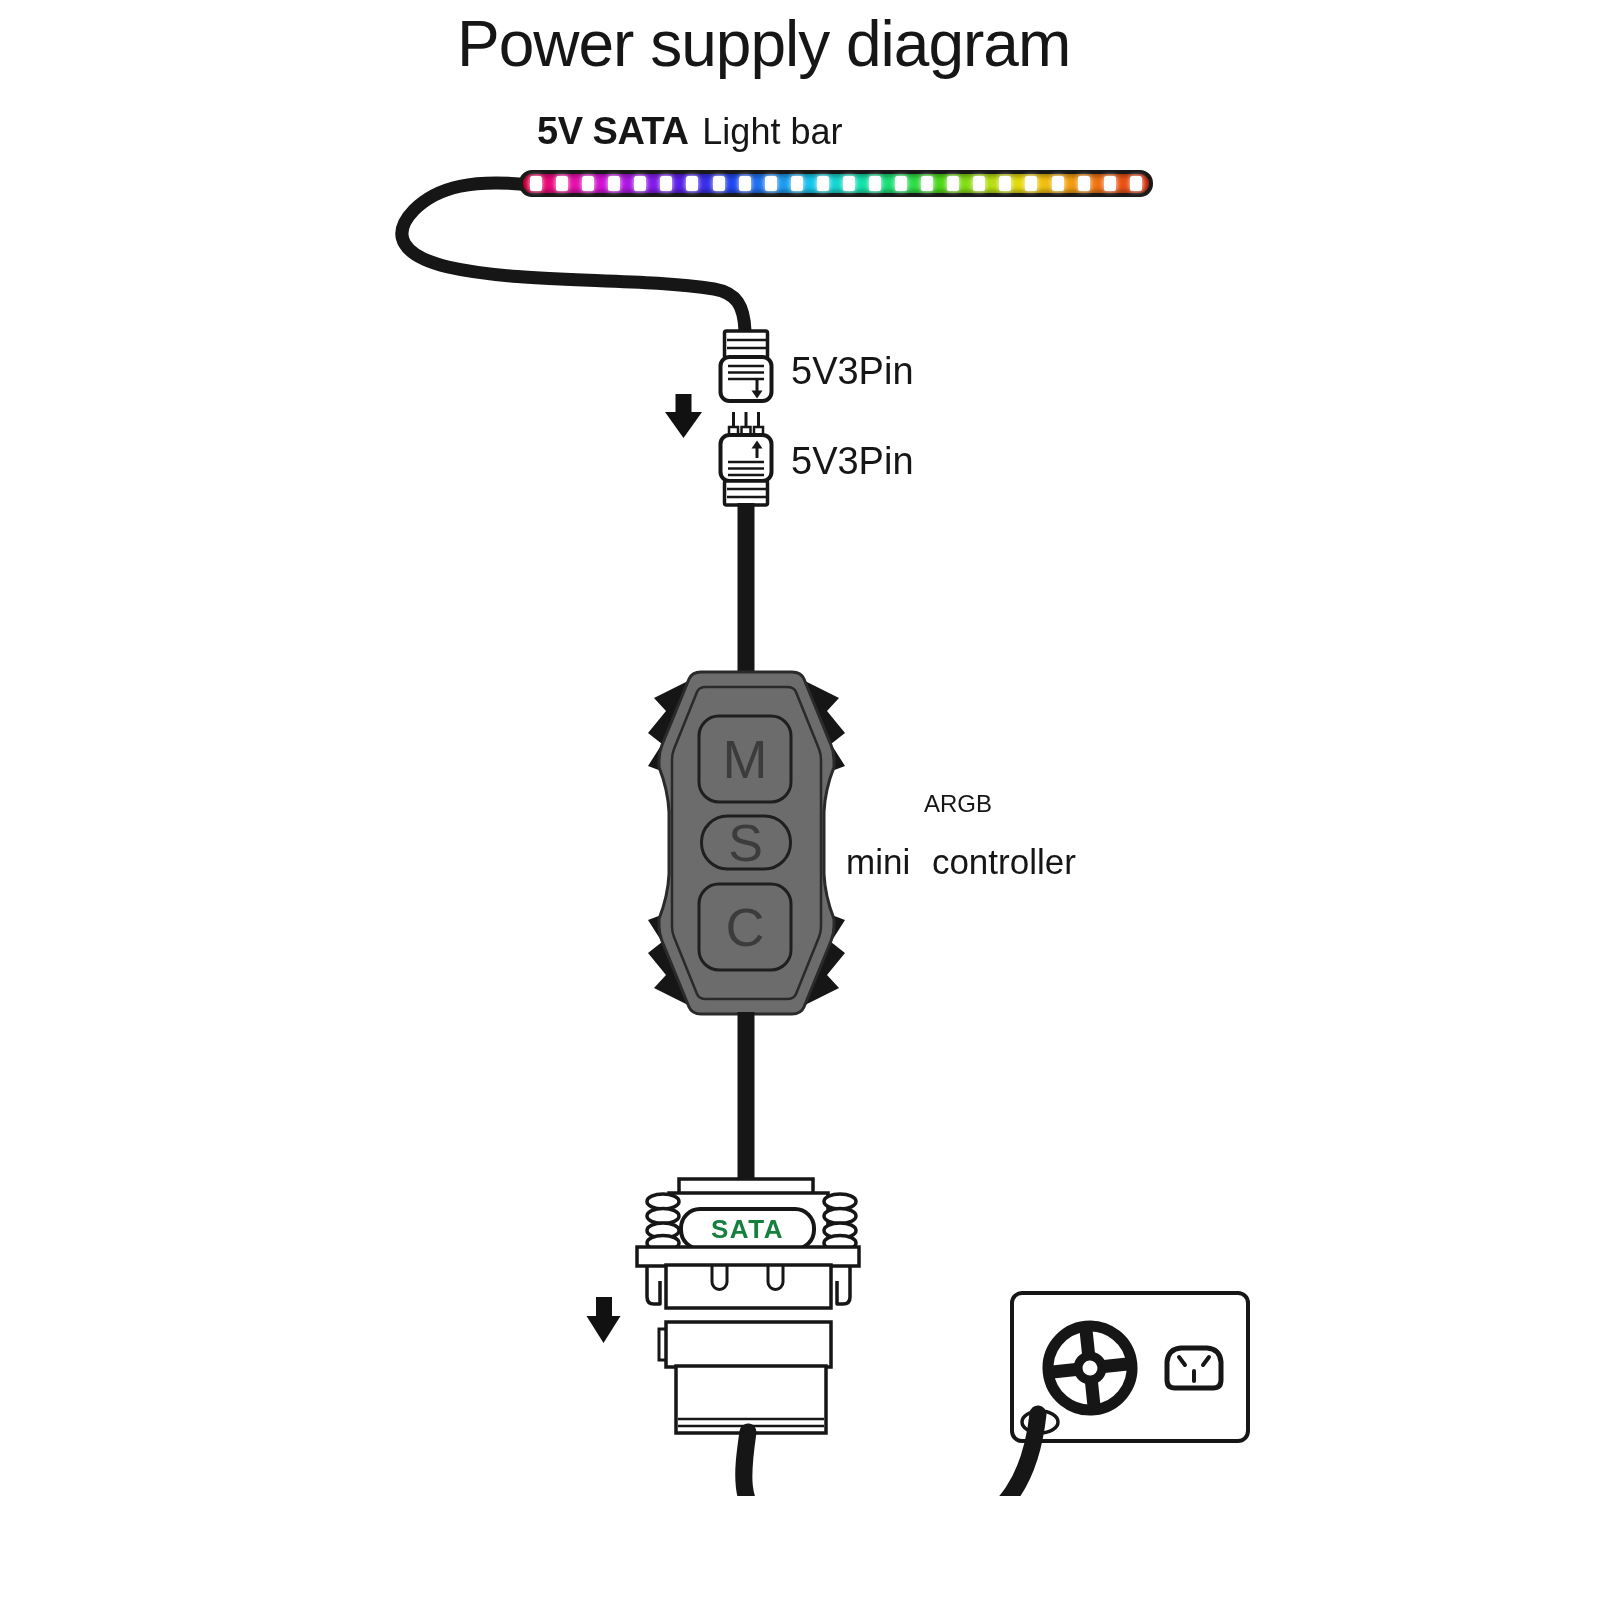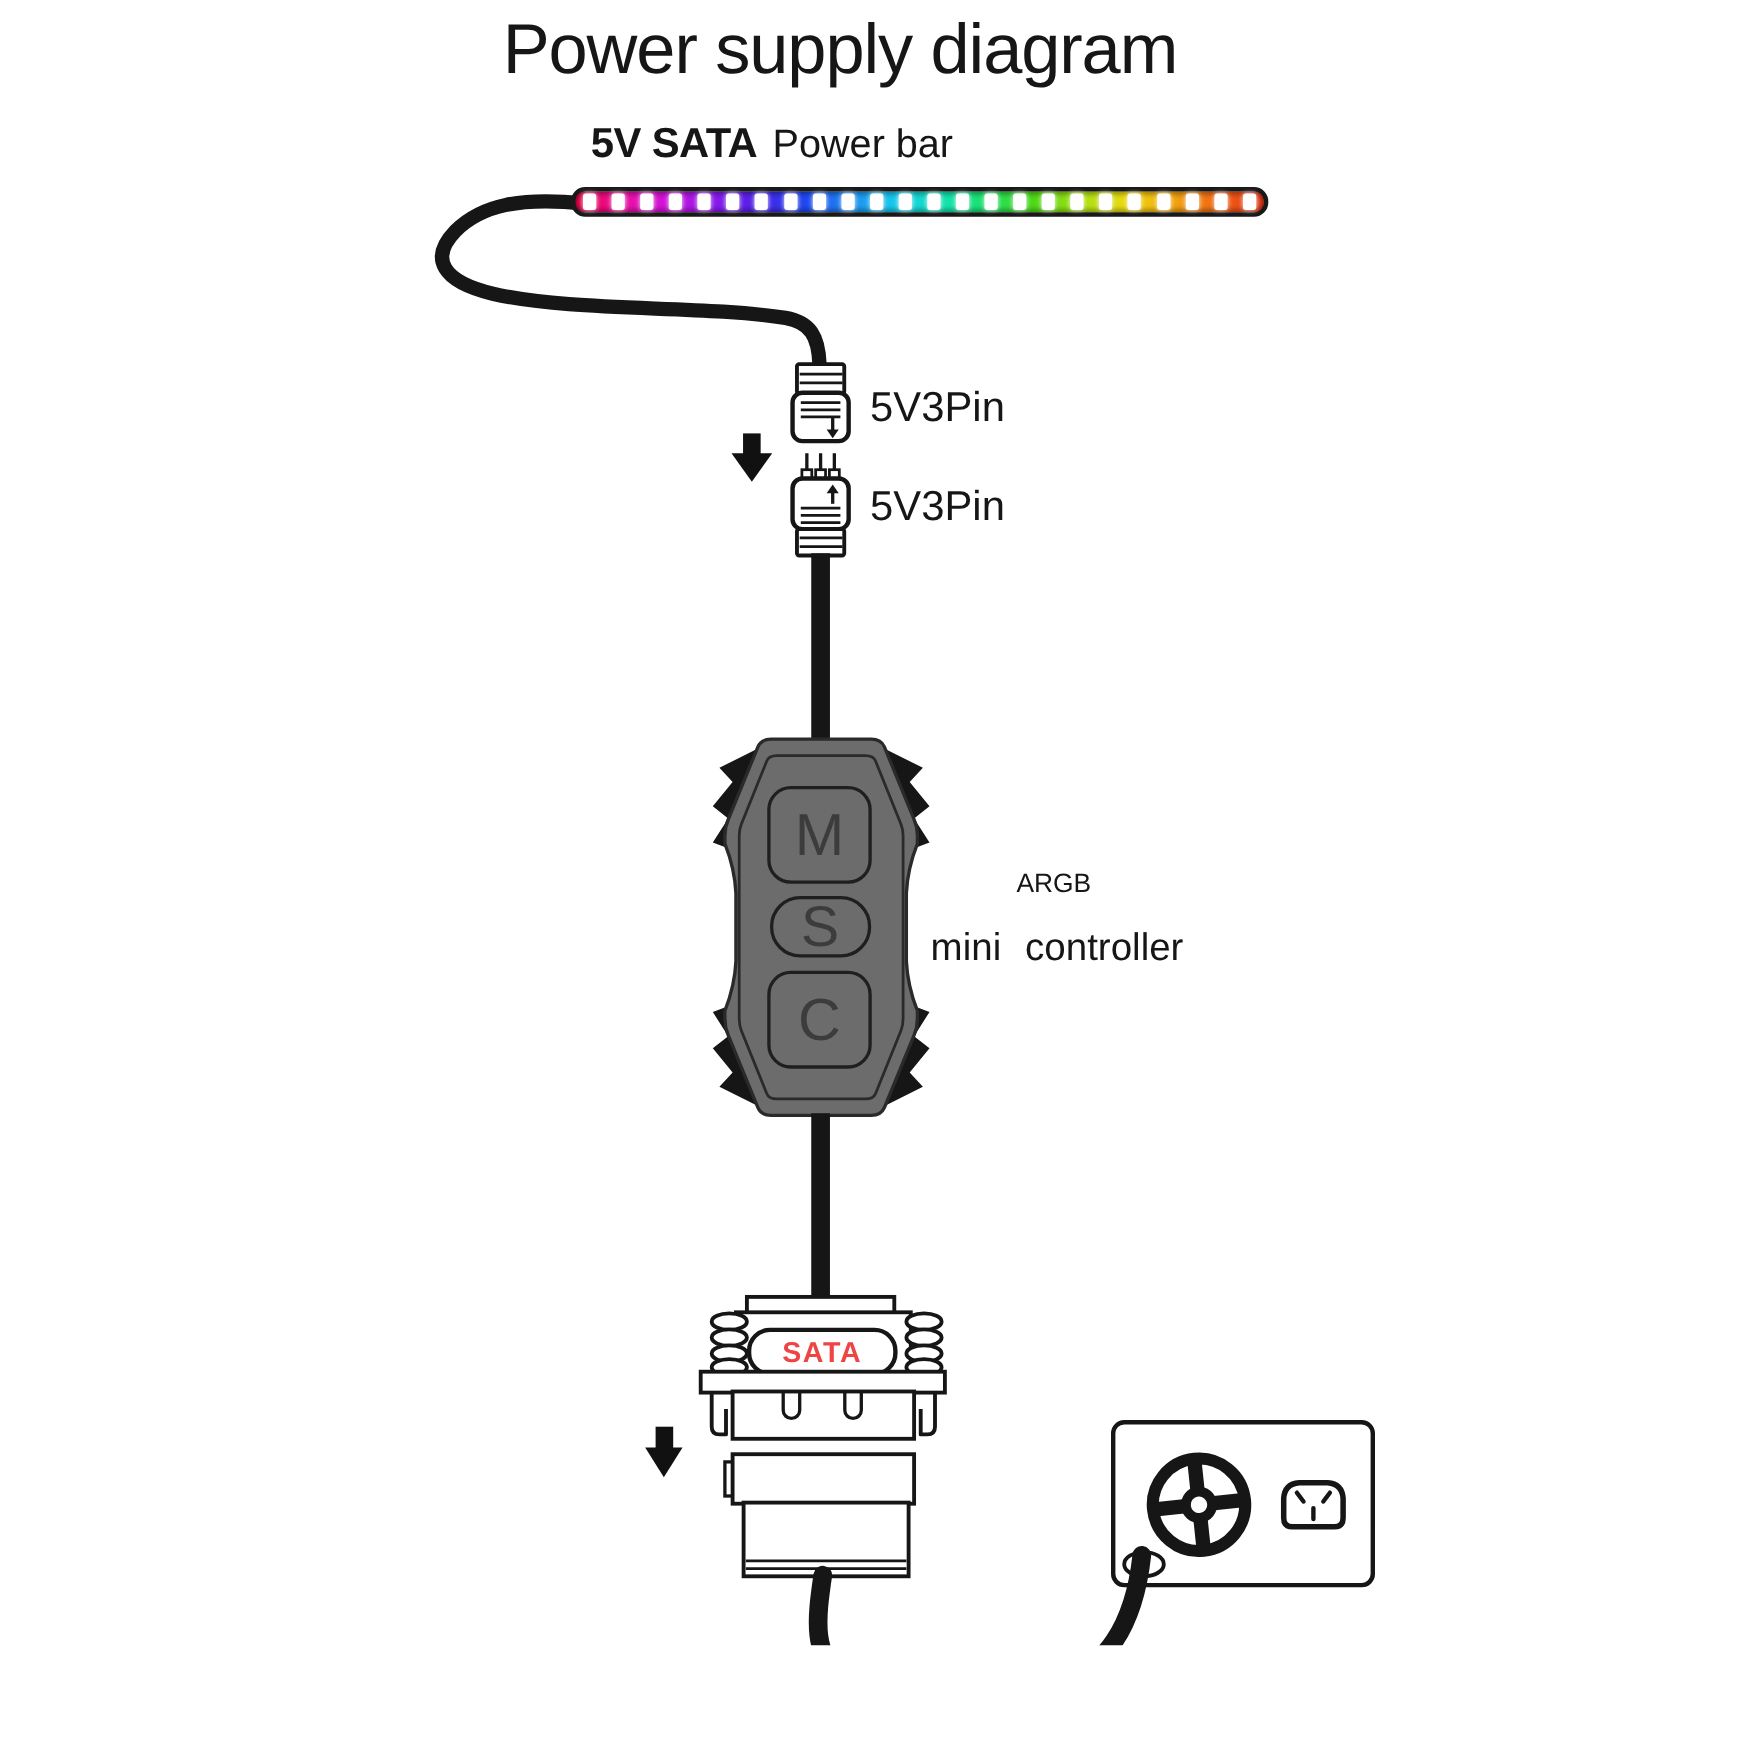--- a/index.html
+++ b/index.html
@@ -26,21 +26,21 @@
   .pin-label{font-size:38px;letter-spacing:0;text-align:right;}
   .ctl-letter{
     position:absolute;display:flex;align-items:center;justify-content:center;
     color:#3c3c3c;line-height:1;
   }
   .argb1{left:924px;top:792px;font-size:24px;}
   .argb2{left:846px;top:844px;font-size:35px;word-spacing:12px;}
   .sata-label{
     position:absolute;left:681px;top:1209px;width:133px;height:40px;
     display:flex;align-items:center;justify-content:center;
-    font-size:26px;font-weight:bold;letter-spacing:1.5px;color:#ef4444;
+    font-size:26px;font-weight:bold;letter-spacing:1.5px;color:#15803d;
   }
   .psu-label{left:932px;top:1230px;font-size:42px;letter-spacing:-0.5px;}
 </style>
 </head>
 <body>
 
 <div class="stage">
 
   <svg class="art" width="1600" height="1600" viewBox="0 0 1600 1600">
 
@@ -146,21 +146,21 @@
 
     <g>
       <path d="M 1181 1348 L 1207 1348 Q 1220 1349 1221 1362 L 1221 1380 Q 1221 1388 1213 1388 L 1175 1388 Q 1167 1388 1167 1380 L 1167 1362 Q 1168 1349 1181 1348 Z" fill="#fff" stroke="#161616" stroke-width="5"></path>
       <path d="M1179 1357 L1185 1365 M1209 1357 L1203 1365 M1194 1371 V1381" stroke="#161616" stroke-width="4" stroke-linecap="round"></path>
     </g>
   </svg>
 
   <div class="txt title">Power supply diagram</div>
 
   <div class="txt bar-label">
-    <span class="b">5V SATA</span><span class="r">Power bar</span>
+    <span class="b">5V SATA</span><span class="r">Light bar</span>
   </div>
 
   <div class="lightbar" style="background-image: linear-gradient(90deg, rgb(230, 0, 64), rgb(238, 15, 158), rgb(207, 19, 221), rgb(140, 26, 235), rgb(74, 34, 232), rgb(32, 70, 240), rgb(30, 140, 242), rgb(21, 205, 236), rgb(18, 226, 180), rgb(29, 223, 99), rgb(78, 216, 22), rgb(166, 224, 18), rgb(238, 217, 15), rgb(242, 166, 15), rgb(240, 100, 20), rgb(230, 50, 20));">
       <span class="led"></span>
       <span class="led"></span>
       <span class="led"></span>
       <span class="led"></span>
       <span class="led"></span>
       <span class="led"></span>
       <span class="led"></span>

